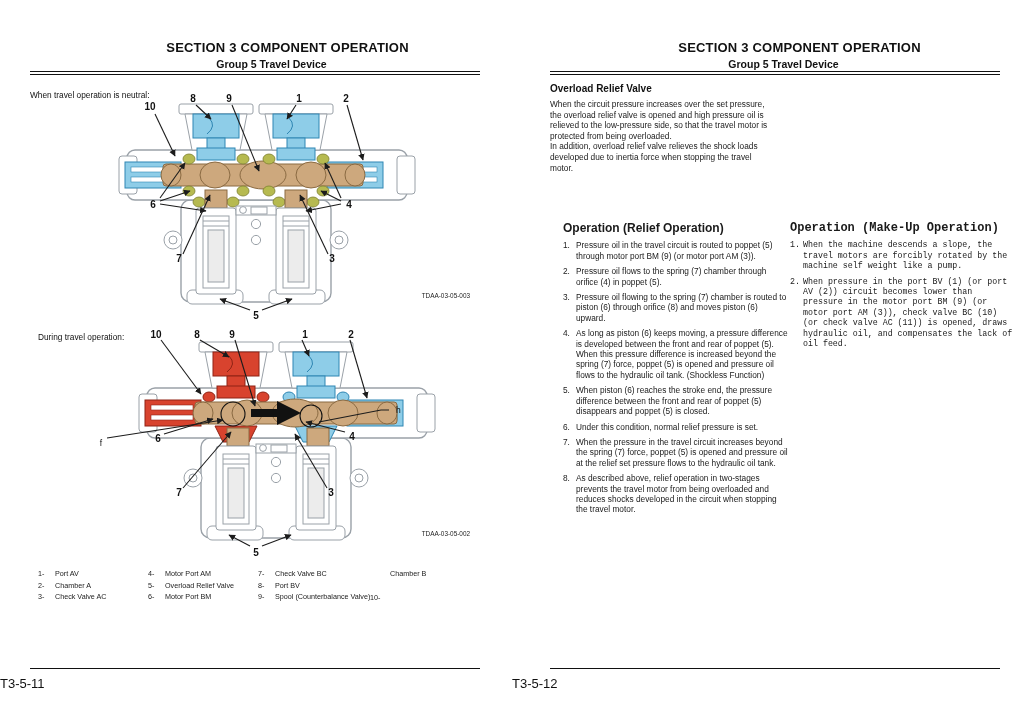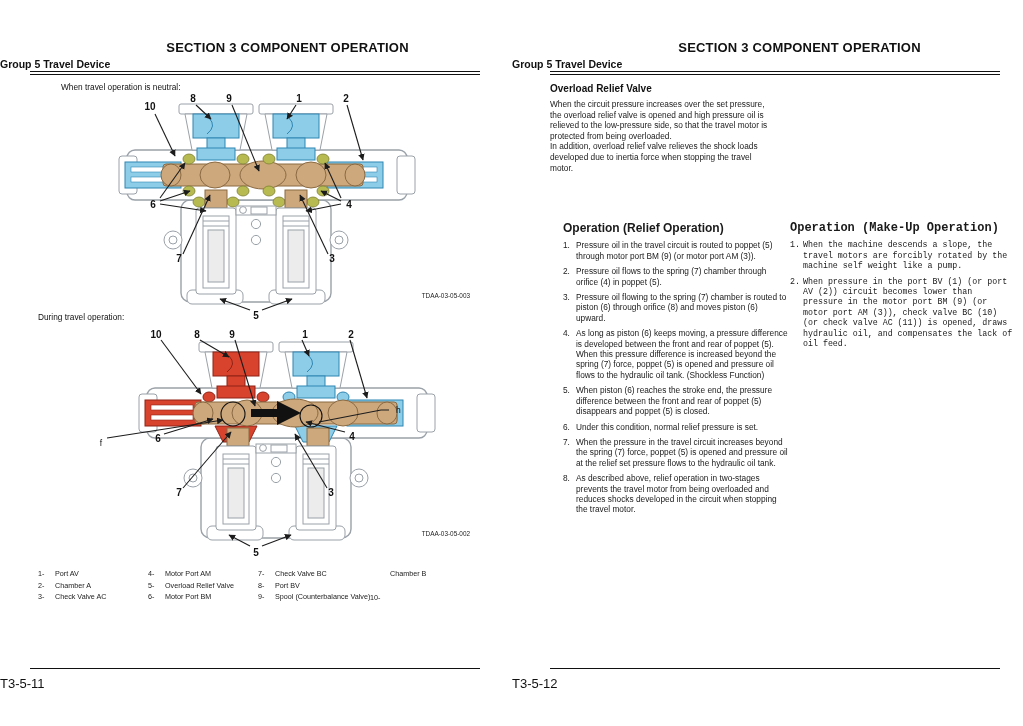--- a/index.html
+++ b/index.html
@@ -4,22 +4,22 @@
 <style>
   * { margin:0; padding:0; box-sizing:border-box; }
   html,body { width:1023px; height:726px; background:#fff; overflow:hidden;
               font-family:"Liberation Sans","DejaVu Sans",sans-serif; color:#1a1a1a; }
   .page { position:absolute; top:0; height:726px; width:511px; }
   #page-left  { left:0; }
   #page-right { left:512px; }
 
   .hdr-title { position:absolute; width:100%; text-align:center; top:40px;
                font-size:13px; font-weight:bold; letter-spacing:.2px; color:#111;margin-left:32px; }
-  .hdr-sub   { position:absolute; width:100%; text-align:left; top:58px;
-               font-size:10.5px; font-weight:bold; color:#111; }
+  .hdr-sub   { position:absolute; width:100%; text-align:center; top:58px;
+               font-size:10.5px; font-weight:bold; color:#111;margin-left:16px; }
   .hdr-rule  { position:absolute; top:71px; height:4px;
                border-top:1.6px solid #111; border-bottom:1px solid #111; }
   #page-left  .hdr-rule { left:30px; right:31px; }
   #page-right .hdr-rule { left:38px; right:23px; }
 
   .ftr-rule { position:absolute; top:668px; border-top:1px solid #111; }
   #page-left  .ftr-rule { left:30px; right:31px; }
   #page-right .ftr-rule { left:38px; right:23px; }
   .ftr-num  { position:absolute; top:676px; width:100%; text-align:left;
               font-size:13px; color:#111; }
@@ -59,21 +59,21 @@
   .hole { fill:#fff; stroke:#9aa1a8; stroke-width:1; }
 </style>
 </head>
 <body>
 
 <div class="page" id="page-left">
   <div class="hdr-title">SECTION 3 COMPONENT OPERATION</div>
   <div class="hdr-sub">Group 5 Travel Device</div>
   <div class="hdr-rule"></div>
 
-  <div class="caption" style="left:30px; top:82px;margin-left:31px;">When travel operation is neutral:</div>
+  <div class="caption" style="left:30px; top:90px;">When travel operation is neutral:</div>
 
   <svg class="fig" style="left:63px; top:92px;" width="382" height="228" viewBox="0 0 382 228">
     <defs>
       <marker id="ah" markerWidth="7" markerHeight="7" refX="5.5" refY="3" orient="auto">
         <path d="M0,0 L6,3 L0,6 Z" fill="#1c1c1c"></path>
       </marker>
     </defs>
 
     <rect class="outline" x="118" y="108" width="150" height="102" rx="9"></rect>
     <rect class="outline-thin" x="124" y="198" width="56" height="14" rx="5"></rect>
@@ -174,21 +174,21 @@
     <text class="call" x="236" y="10" text-anchor="middle">1</text>
     <text class="call" x="283" y="10" text-anchor="middle">2</text>
     <text class="call" x="90" y="116" text-anchor="middle">6</text>
     <text class="call" x="286" y="116" text-anchor="middle">4</text>
     <text class="call" x="116" y="170" text-anchor="middle">7</text>
     <text class="call" x="269" y="170" text-anchor="middle">3</text>
     <text class="call" x="193" y="227" text-anchor="middle">5</text>
   </svg>
   <div class="figcode" style="right:41px; top:292px;">TDAA-03-05-003</div>
 
-  <div class="caption" style="left:38px; top:312px;">During travel operation:</div>
+  <div class="caption" style="left:38px; top:332px;">During travel operation:</div>
 
   <svg class="fig" style="left:55px; top:326px;" width="400" height="232" viewBox="0 0 400 232">
 
     <rect class="outline" x="146" y="112" width="150" height="100" rx="9"></rect>
     <rect class="outline-thin" x="152" y="200" width="56" height="14" rx="5"></rect>
     <rect class="outline-thin" x="234" y="200" width="56" height="14" rx="5"></rect>
     <rect class="outline" x="92" y="62" width="280" height="50" rx="8"></rect>
     <rect class="outline-thin" x="84" y="68" width="18" height="38" rx="3"></rect>
     <rect class="outline-thin" x="362" y="68" width="18" height="38" rx="3"></rect>
     <rect class="outline-thin" x="144" y="16" width="74" height="10" rx="2"></rect>

